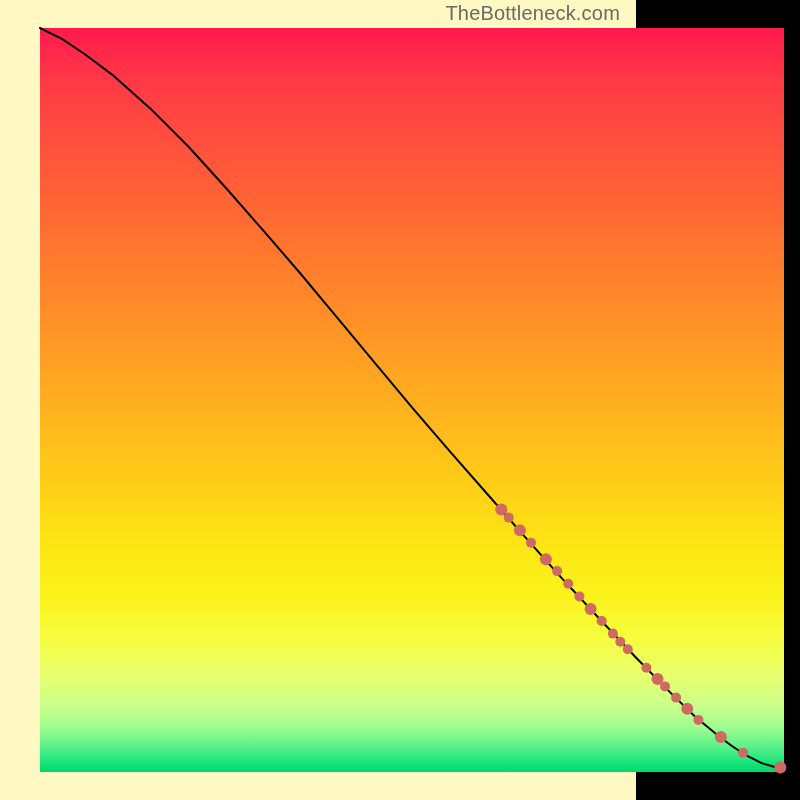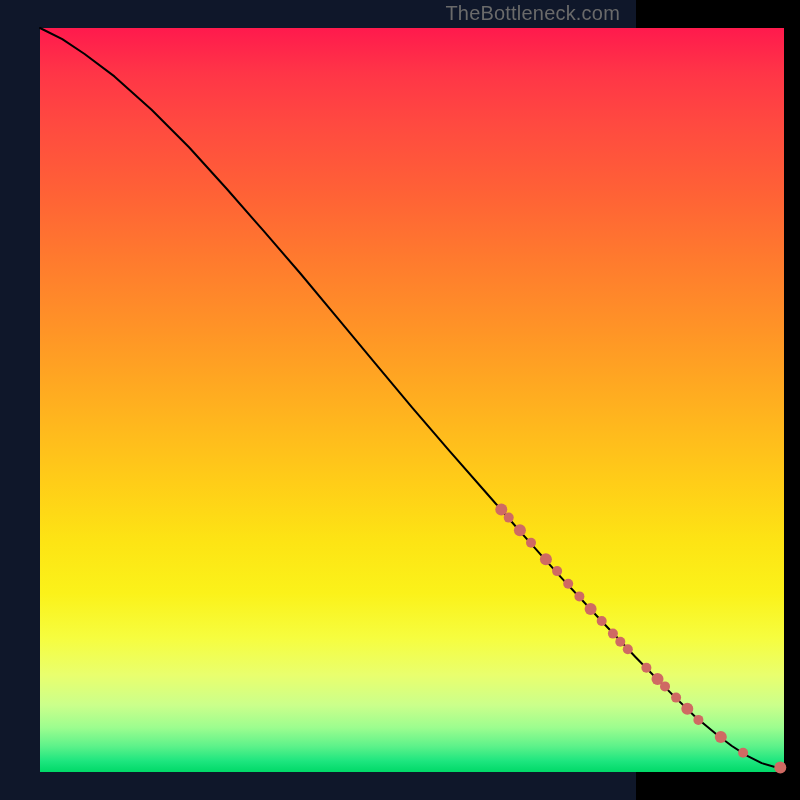--- a/index.html
+++ b/index.html
@@ -8,21 +8,21 @@
     width: 800px;
     height: 800px;
     background: #000;
     font-family: Arial, Helvetica, sans-serif;
     overflow: hidden;
   }
   .frame {
     position: relative;
     width: 636px;
     height: 800px;
-    background: #0f172a;
+    background: #fef9c3;
   }
   .attribution {
     position: absolute;
     top: 2px;
     right: 16px;
     color: #6a6a6a;
     font-size: 20px;
     letter-spacing: 0.2px;
     font-weight: 400;
   }

